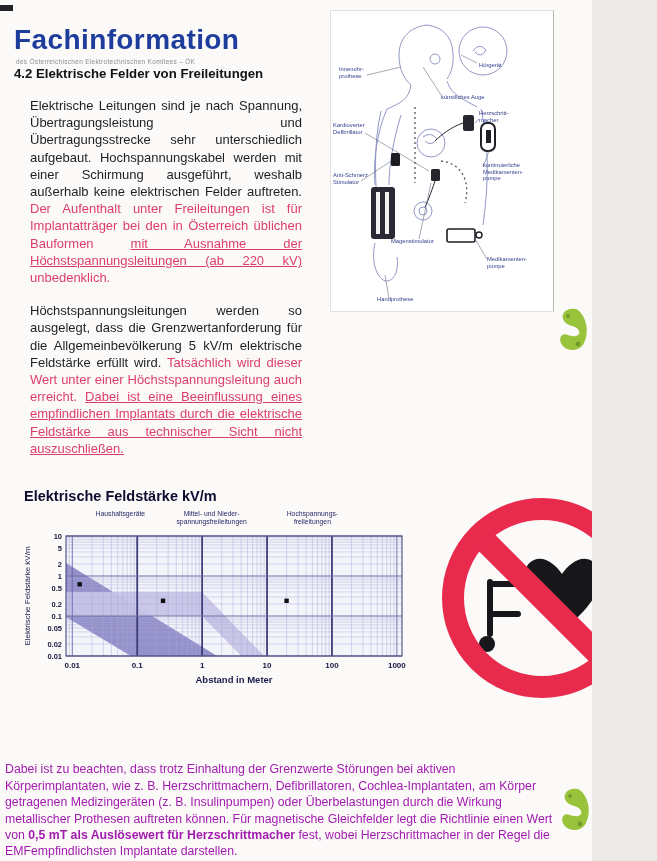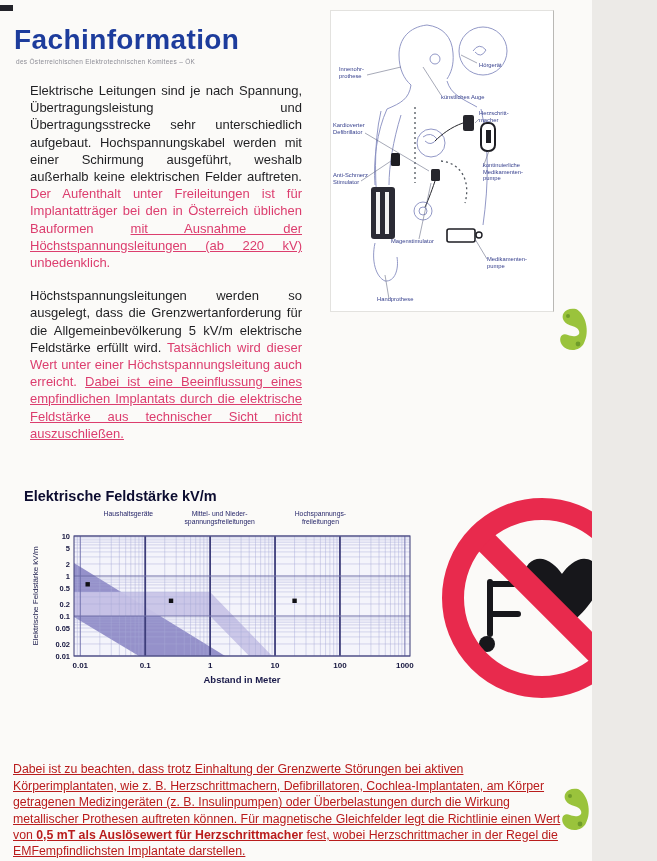--- a/index.html
+++ b/index.html
@@ -25,44 +25,45 @@
            border:1px solid #e3e2df;border-right:1px solid #b9b8b5;}
 
   
   .nsb{position:absolute;display:flex;align-items:center;gap:13px;text-decoration:underline;}
   .nsb-mid{left:556px;top:306px;}
   .nsb-bot{left:558px;top:786px;}
   .nsb-text{font-size:10.5px;line-height:10.5px;color:#9aa093;letter-spacing:.2px;}
 
   
   .chart-title{position:absolute;left:24px;top:488px;font-size:14.5px;font-weight:800;color:#0c0c30;}
-  .chart-wrap{position:absolute;left:28px;top:506px;width:402px;height:190px;}
+  .chart-wrap{position:absolute;left:20px;top:506px;width:402px;height:190px;}
 
   
   .sign-wrap{position:absolute;left:430px;top:494px;width:224px;height:212px;}
 
   
   .norm-note{position:absolute;left:5px;top:711px;width:645px;font-size:12.3px;font-weight:700;
              color:#e23366;line-height:16.5px;}
-  .bottom-para{position:absolute;left:13px;top:749px;width:556px;font-size:12.3px;line-height:16.4px;color:#b91c1c;text-decoration:underline;}
+  .bottom-para{position:absolute;left:5px;top:749px;width:556px;font-size:12.3px;line-height:16.4px;color:#a21caf;}
   .bottom-para b{font-weight:700;}
   svg text{font-family:"Liberation Sans",sans-serif;}
 </style>
 </head>
 <body>
 
 <div class="page">
   <div class="scan-dash"></div>
   <div class="edge-right"></div>
 
   <div class="masthead">Fachinformation</div>
   <div class="masthead-sub">des Österreichischen Elektrotechnischen Komitees – ÖK</div>
 
 
   <div class="textcol">
+    <p class="h42">4.2 Elektrische Felder von Freileitungen</p>
     <p class="para"><span>Elektrische Leitungen sind je nach Spannung, Übertragungsleistung und Übertragungsstrecke sehr unterschiedlich aufgebaut. Hochspannungskabel werden mit einer Schirmung ausgeführt, weshalb außerhalb keine elektrischen Felder auftreten. </span><span class="red">Der Aufenthalt unter Freileitungen ist für Implantatträger bei den in Österreich üblichen Bauformen </span><span class="red-u">mit Ausnahme der Höchstspannungsleitungen (ab 220 kV)</span><span class="red"> unbedenklich.</span></p>
     <p class="para"><span>Höchstspannungsleitungen werden so ausgelegt, dass die Grenzwertanforderung für die Allgemeinbevölkerung 5 kV/m elektrische Feldstärke erfüllt wird. </span><span class="red">Tatsächlich wird dieser Wert unter einer Höchstspannungsleitung auch erreicht. </span><span class="red-u">Dabei ist eine Beeinflussung eines empfindlichen Implantats durch die elektrische Feldstärke aus technischer Sicht nicht auszuschließen.</span></p>
   </div>
 
   <div class="diagram">
     <svg id="diagram-svg" width="222" height="300" viewBox="0 0 222 300">
       <g fill="none" stroke="#868cc0" stroke-width="0.9">
         <path d="M96,14 C78,16 68,28 68,44 C68,58 73,68 80,74"></path>
         <path d="M96,14 C112,16 121,26 122,42 C123,54 120,62 116,68"></path>
         <circle cx="104" cy="48" r="5"></circle>

